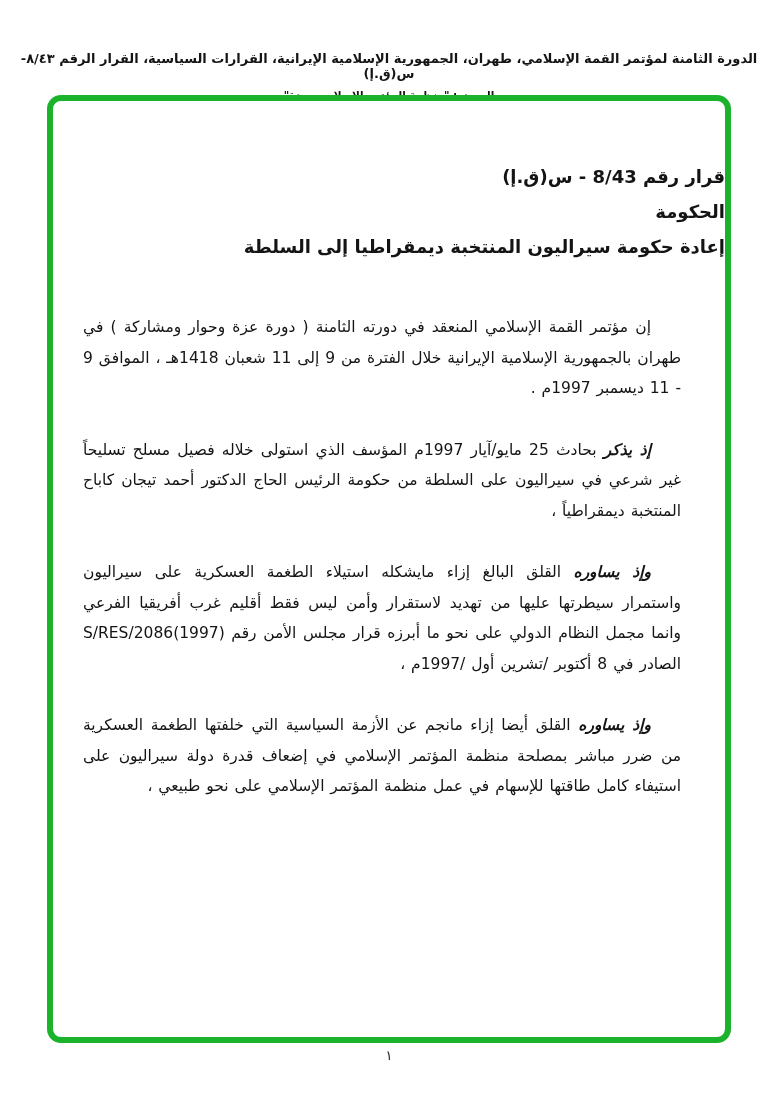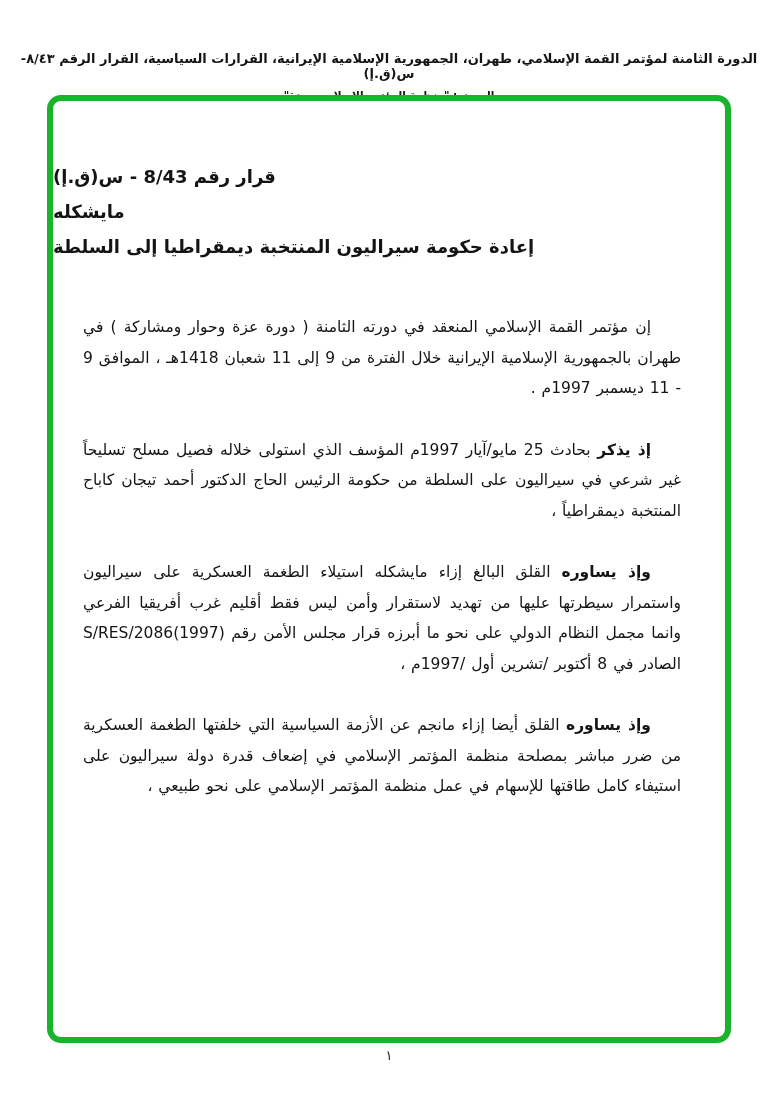--- a/index.html
+++ b/index.html
@@ -22,54 +22,54 @@
     position: absolute; left: 47px; top: 95px;
     width: 684px; height: 948px;
     box-sizing: border-box;
     border: 6px solid #1bb22c;
     border-radius: 14px;
     background: #ffffff;
   }
 
   .title-block {
     margin-top: 58px;
-    text-align: left; direction: rtl;
+    text-align: right; direction: rtl;
     font-weight: bold; font-size: 18px; line-height: 35px;
   }
 
   .body-block { margin: 48px 44px 0 30px; direction: rtl; }
   .para {
     font-size: 15.5px; line-height: 30.5px;
     text-align: justify; text-align-last: right;
     text-indent: 30px;
     margin: 0 0 31px 0;
     word-spacing: 1px;
   }
-  .para b { font-weight: bold; }
+  .para b { font-weight: bold; font-style: italic; }
 
   .pagenum {
     position: absolute; top: 1048px; left: 0; right: 0;
     text-align: center; font-size: 13px; color: #222;
   }
 </style>
 </head>
 <body>
 
 <div class="page">
 
   <div class="header">
     <div class="header-line1">الدورة الثامنة لمؤتمر القمة الإسلامي، طهران، الجمهورية الإسلامية الإيرانية، القرارات السياسية، القرار الرقم ٨/٤٣-س(ق.إ)</div>
     <div class="header-line2">المصدر:  "منظمة المؤتمر الإسلامي، جدة"</div>
   </div>
 
   <div class="frame">
 
     <div class="title-block">
       <div>قرار رقم 8/43 - س(ق.إ)</div>
-      <div>مايشكله</div>
+      <div>الحكومة</div>
       <div>إعادة حكومة سيراليون المنتخبة ديمقراطيا إلى السلطة</div>
     </div>
 
     <div class="body-block">
 
       <p class="para"><b></b><span>إن مؤتمر القمة الإسلامي المنعقد في دورته الثامنة ( دورة عزة وحوار ومشاركة ) في طهران بالجمهورية الإسلامية الإيرانية خلال الفترة من 9 إلى 11 شعبان 1418هـ ، الموافق 9 - 11 ديسمبر 1997م .</span></p>
 
       <p class="para"><b>إذ يذكر</b><span> بحادث 25 مايو/آيار 1997م المؤسف الذي استولى خلاله فصيل مسلح تسليحاً غير شرعي في سيراليون على السلطة من حكومة الرئيس الحاج الدكتور أحمد تيجان كاباح المنتخبة ديمقراطياً ،</span></p>
 
       <p class="para"><b>وإذ يساوره</b><span> القلق البالغ إزاء مايشكله استيلاء الطغمة العسكرية على سيراليون واستمرار سيطرتها عليها من تهديد لاستقرار وأمن ليس فقط أقليم غرب أفريقيا الفرعي وانما مجمل النظام الدولي على نحو ما أبرزه قرار مجلس الأمن رقم S/RES/2086(1997) الصادر في 8 أكتوبر /تشرين أول /1997م ،</span></p>

